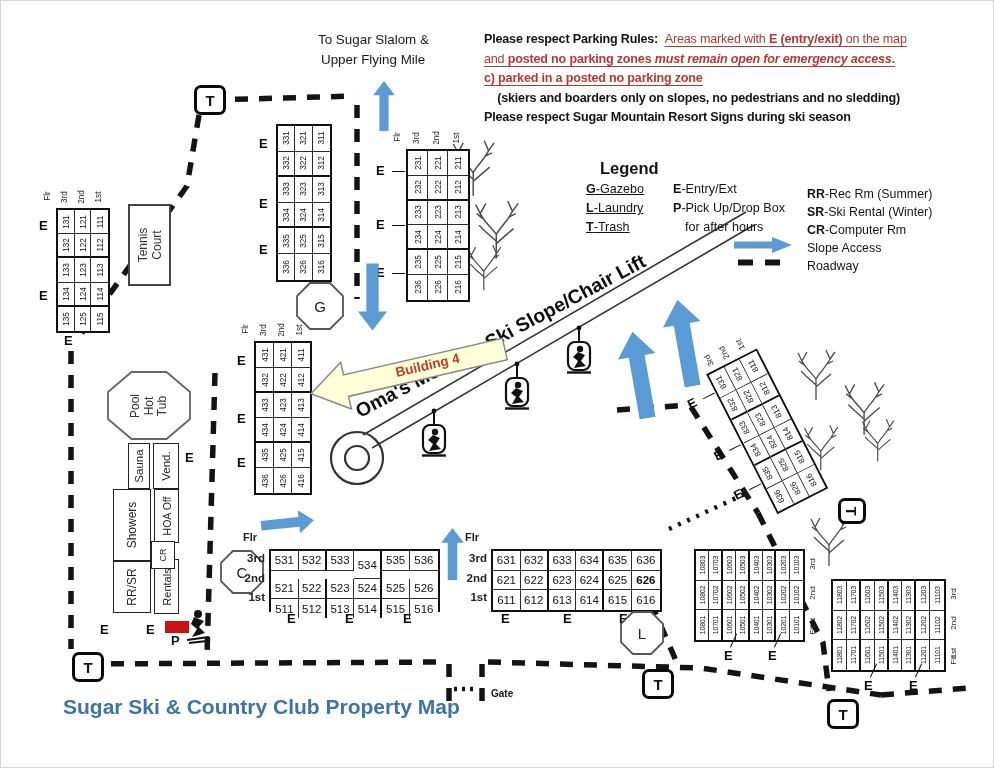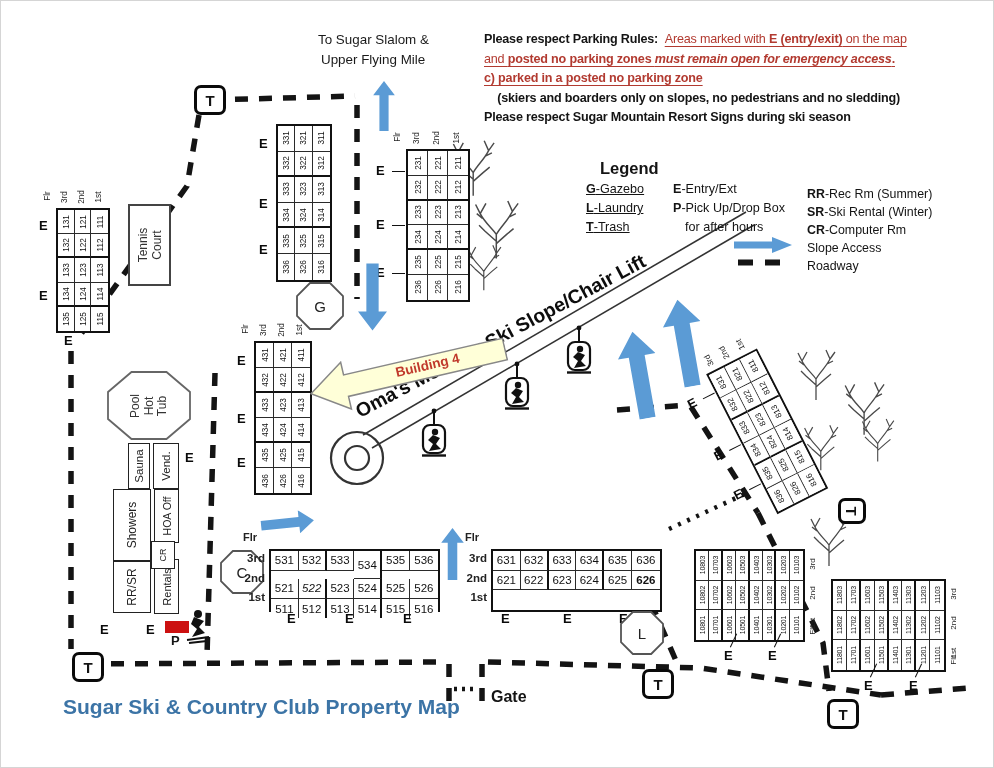--- a/index.html
+++ b/index.html
@@ -42,21 +42,21 @@
   .sb{font-weight:bold;} .sr{color:var(--red);} .si{font-style:italic;}
   .su{text-decoration:underline;text-underline-offset:2.5px;text-decoration-thickness:1.2px;}
   #legend-title{position:absolute;left:599px;top:158px;font-size:16.5px;font-weight:bold;}
   .legcol{position:absolute;font-size:12.6px;line-height:19px;}
   .legcol .k{font-weight:bold;}
   .leg-indent{padding-left:12px;}
   #title{position:absolute;left:62px;top:694px;font-size:21px;font-weight:bold;color:var(--title);z-index:4;}
   #directions{position:absolute;left:317px;top:29px;font-size:13.4px;line-height:20px;color:#1a1a1a;}
   #slope-label{position:absolute;left:356px;top:400px;font-size:19.5px;font-weight:bold;color:#0d0d0d;
                white-space:nowrap;transform-origin:0 50%;transform:rotate(-28deg);z-index:2;}
-  #gate-label{position:absolute;left:490px;top:687px;font-size:16px;font-weight:bold;z-index:4;}
+  #gate-label{position:absolute;left:490px;top:687px;font-size:10px;font-weight:bold;z-index:4;}
   
   #b4arrow{position:absolute;left:309px;top:366px;width:201px;height:54px;
            transform-origin:0 27px;transform:rotate(-13deg);z-index:3;}
   #b4arrow .txt{position:absolute;left:46px;top:18px;width:150px;text-align:center;
                 font-size:13.5px;font-weight:bold;color:#c0392b;}
   
   .amen{position:absolute;border:1.8px solid #222;background:#fff;box-sizing:border-box;z-index:3;}
   .amen .rt{font-size:11.5px;color:#222;}
   #tennis{position:absolute;left:127px;top:203px;width:43px;height:82px;border:2px solid #444;
           background:#fff;box-sizing:border-box;z-index:3;}
@@ -678,21 +678,21 @@
               <span class="unum-h">535</span>
             </div>
             <div class="cell lastc" style="width: 27.8px; height: 19.7px;">
               <span class="unum-h">536</span>
             </div>
           </div>
           <div class="grow">
             <div class="cell" style="width: 27.8px; height: 19.7px;">
               <span class="unum-h">521</span>
             </div>
-            <div class="cell sepc" style="width: 27.8px; height: 19.7px; font-style: italic;">
+            <div class="cell sepc" style="width: 27.8px; height: 19.7px;">
               <span class="unum-h">522</span>
             </div>
             <div class="cell" style="width: 27.8px; height: 19.7px;">
               <span class="unum-h">523</span>
             </div>
             <div class="cell sepc" style="width: 27.8px; height: 19.7px;">
               <span class="unum-h">524</span>
             </div>
             <div class="cell" style="width: 27.8px; height: 19.7px;">
               <span class="unum-h">525</span>
@@ -765,20 +765,40 @@
             <div class="cell sepc" style="width: 27.8px; height: 19.7px;">
               <span class="unum-h">624</span>
             </div>
             <div class="cell" style="width: 27.8px; height: 19.7px;">
               <span class="unum-h">625</span>
             </div>
             <div class="cell lastc" style="width: 27.8px; height: 19.7px; font-weight: bold;">
               <span class="unum-h">626</span>
             </div>
           </div>
+          <div class="grow">
+            <div class="cell lastr" style="width: 27.8px; height: 19.7px;">
+              <span class="unum-h">611</span>
+            </div>
+            <div class="cell lastr sepc" style="width: 27.8px; height: 19.7px;">
+              <span class="unum-h">612</span>
+            </div>
+            <div class="cell lastr" style="width: 27.8px; height: 19.7px;">
+              <span class="unum-h">613</span>
+            </div>
+            <div class="cell lastr sepc" style="width: 27.8px; height: 19.7px;">
+              <span class="unum-h">614</span>
+            </div>
+            <div class="cell lastr" style="width: 27.8px; height: 19.7px;">
+              <span class="unum-h">615</span>
+            </div>
+            <div class="cell lastc lastr" style="width: 27.8px; height: 19.7px;">
+              <span class="unum-h">616</span>
+            </div>
+          </div>
         </div>
         <div class="flab" style="left: -30px; top: 3px; width: 26px;">3rd</div>
         <div class="flab" style="left: -30px; top: 22.7px; width: 26px;">2nd</div>
         <div class="flab" style="left: -30px; top: 42.4px; width: 26px;">1st</div>
         <div class="flrlab" style="left: -26px; top: -18px;">Flr</div>
         <div class="e" style="left: 10px; top: 63px;">E</div>
         <div class="e" style="left: 72px; top: 63px;">E</div>
         <div class="e" style="left: 128px; top: 63px;">E</div>
       </div>
       <div class="bld" style="left: 693px; top: 548px; width: 107.2px; height: 88.8px; z-index: 2;">

